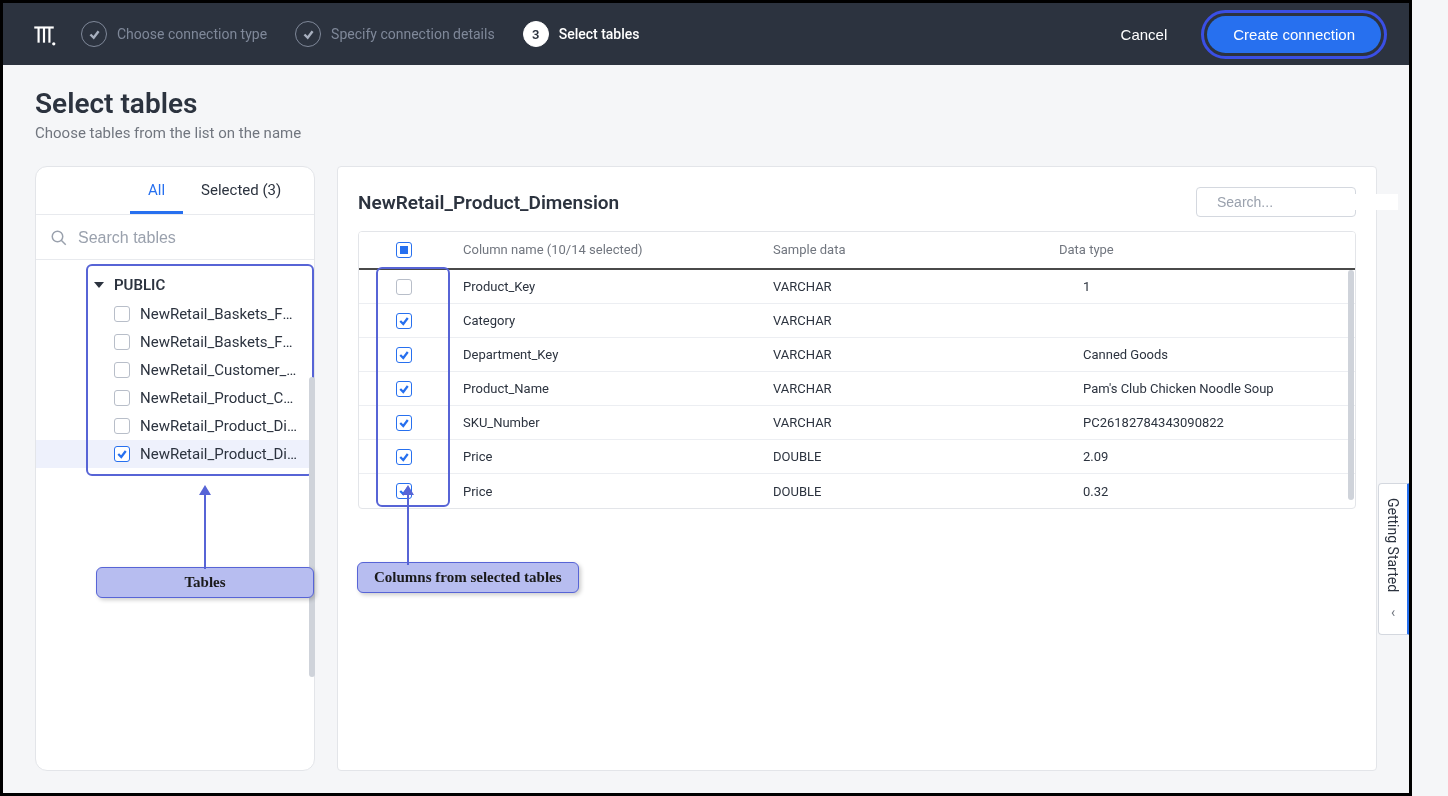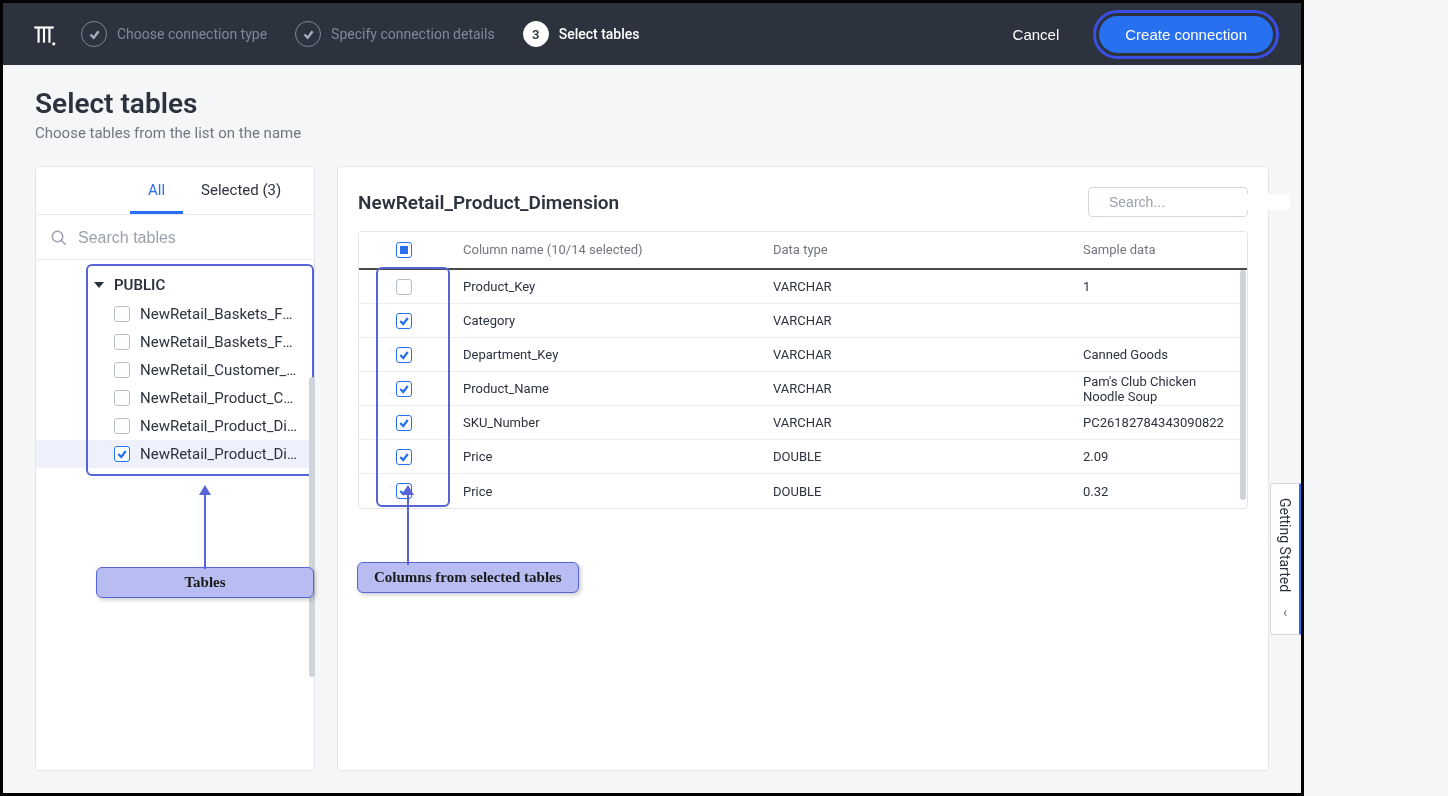--- a/index.html
+++ b/index.html
@@ -1,17 +1,17 @@
 <!DOCTYPE html>
 <html><head>
 <meta charset="utf-8">
 <style>
 * { box-sizing: border-box; margin: 0; padding: 0; }
 body { font-family: -apple-system, BlinkMacSystemFont, "Segoe UI", Roboto, sans-serif; background: #f5f6f8; color: #2c333f; overflow: hidden; }
-.frame { width: 1304px; height: 796px; border: 3px solid #000; background: #4d7c0f; position: relative; overflow: hidden; }
+.frame { width: 1412px; height: 796px; border: 3px solid #000; background: #4d7c0f; position: relative; overflow: hidden; }
 
 
 .header { height: 62px; background: #2c333f; display: flex; align-items: center; padding: 0 28px; gap: 24px; }
 .logo { width: 26px; height: 26px; display: flex; align-items: center; justify-content: center; }
 .logo svg { width: 26px; height: 26px; }
 .steps { display: flex; align-items: center; gap: 28px; }
 .step { display: flex; align-items: center; gap: 10px; font-size: 14px; }
 .step-circle { width: 26px; height: 26px; border-radius: 50%; display: flex; align-items: center; justify-content: center; border: 1.5px solid #7f8899; color: #7f8899; font-size: 13px; font-weight: 600; }
 .step-circle.done { border-color: #7f8899; }
 .step-circle.done svg { width: 13px; height: 13px; stroke: #a8b0bf; stroke-width: 3; fill: none; }
@@ -22,21 +22,21 @@
 .btn-cancel { background: transparent; border: none; color: #fff; font-size: 15px; padding: 10px 16px; cursor: pointer; }
 .btn-primary { background: #2770ef; color: #fff; border: none; border-radius: 22px; padding: 10px 26px; font-size: 15px; cursor: pointer; outline: 3px solid #3a4fe5; outline-offset: 3px; }
 
 
 .main { padding: 22px 32px; background: #f5f6f8; height: calc(100% - 62px); display: flex; flex-direction: column; }
 .page-title { font-size: 28px; font-weight: 600; color: #2c333f; margin-bottom: 4px; }
 .page-subtitle { font-size: 15px; color: #71767f; margin-bottom: 24px; }
 .panels { display: flex; gap: 22px; flex: 1; min-height: 0; }
 
 
-.left-panel { width: 280px; background: #fff; border: 1px solid #e3e5e9; border-radius: 4px; display: flex; flex-direction: column; position: relative; }
+.left-panel { width: 280px; background: #fff; border: 1px solid #e3e5e9; border-radius: 12px; display: flex; flex-direction: column; position: relative; }
 .tabs { display: flex; border-bottom: 1px solid #e8eaee; }
 .tab { flex: 0 0 auto; padding: 14px 18px 12px; font-size: 15px; color: #2c333f; cursor: pointer; border-bottom: 3px solid transparent; }
 .tab.active { color: #2770ef; border-bottom-color: #2770ef; }
 .tab:first-child { margin-left: 94px; }
 .search-tables { padding: 8px 14px 6px; border-bottom: 1px solid #e8eaee; display: flex; align-items: center; gap: 10px; }
 .search-tables .si { width: 18px; height: 18px; color: #9aa1ad; }
 .search-tables input { border: none; outline: none; font-size: 16px; flex: 1; color: #2c333f; padding: 6px 0; }
 .search-tables input::placeholder { color: #9aa1ad; }
 .tree { padding: 10px 0; position: relative; }
 .tree-box { position: absolute; left: 50px; right: 0px; top: 4px; height: 212px; border: 2px solid #5764d6; border-radius: 6px; pointer-events: none; }
@@ -201,22 +201,22 @@
               </svg>
             <input placeholder="Search..." style="">
           </div>
         </div>
         <div class="table">
           <div class="thead">
             <div class="th col-check">
                 <span class="cb indet"></span>
               </div>
             <div class="th col-name">Column name (10/14 selected)</div>
+            <div class="th col-sample">Sample data</div>
             <div class="th col-type">Data type</div>
-            <div class="th col-sample">Sample data</div>
           </div>
           <div class="tbody" id="col-rows">
               <div class="trow">
                 <div class="td col-check">
                   <span class="cb"></span>
                 </div>
                 <div class="td col-name">Product_Key</div>
                 <div class="td col-type">VARCHAR</div>
                 <div class="td col-sample">1</div>
               </div>

